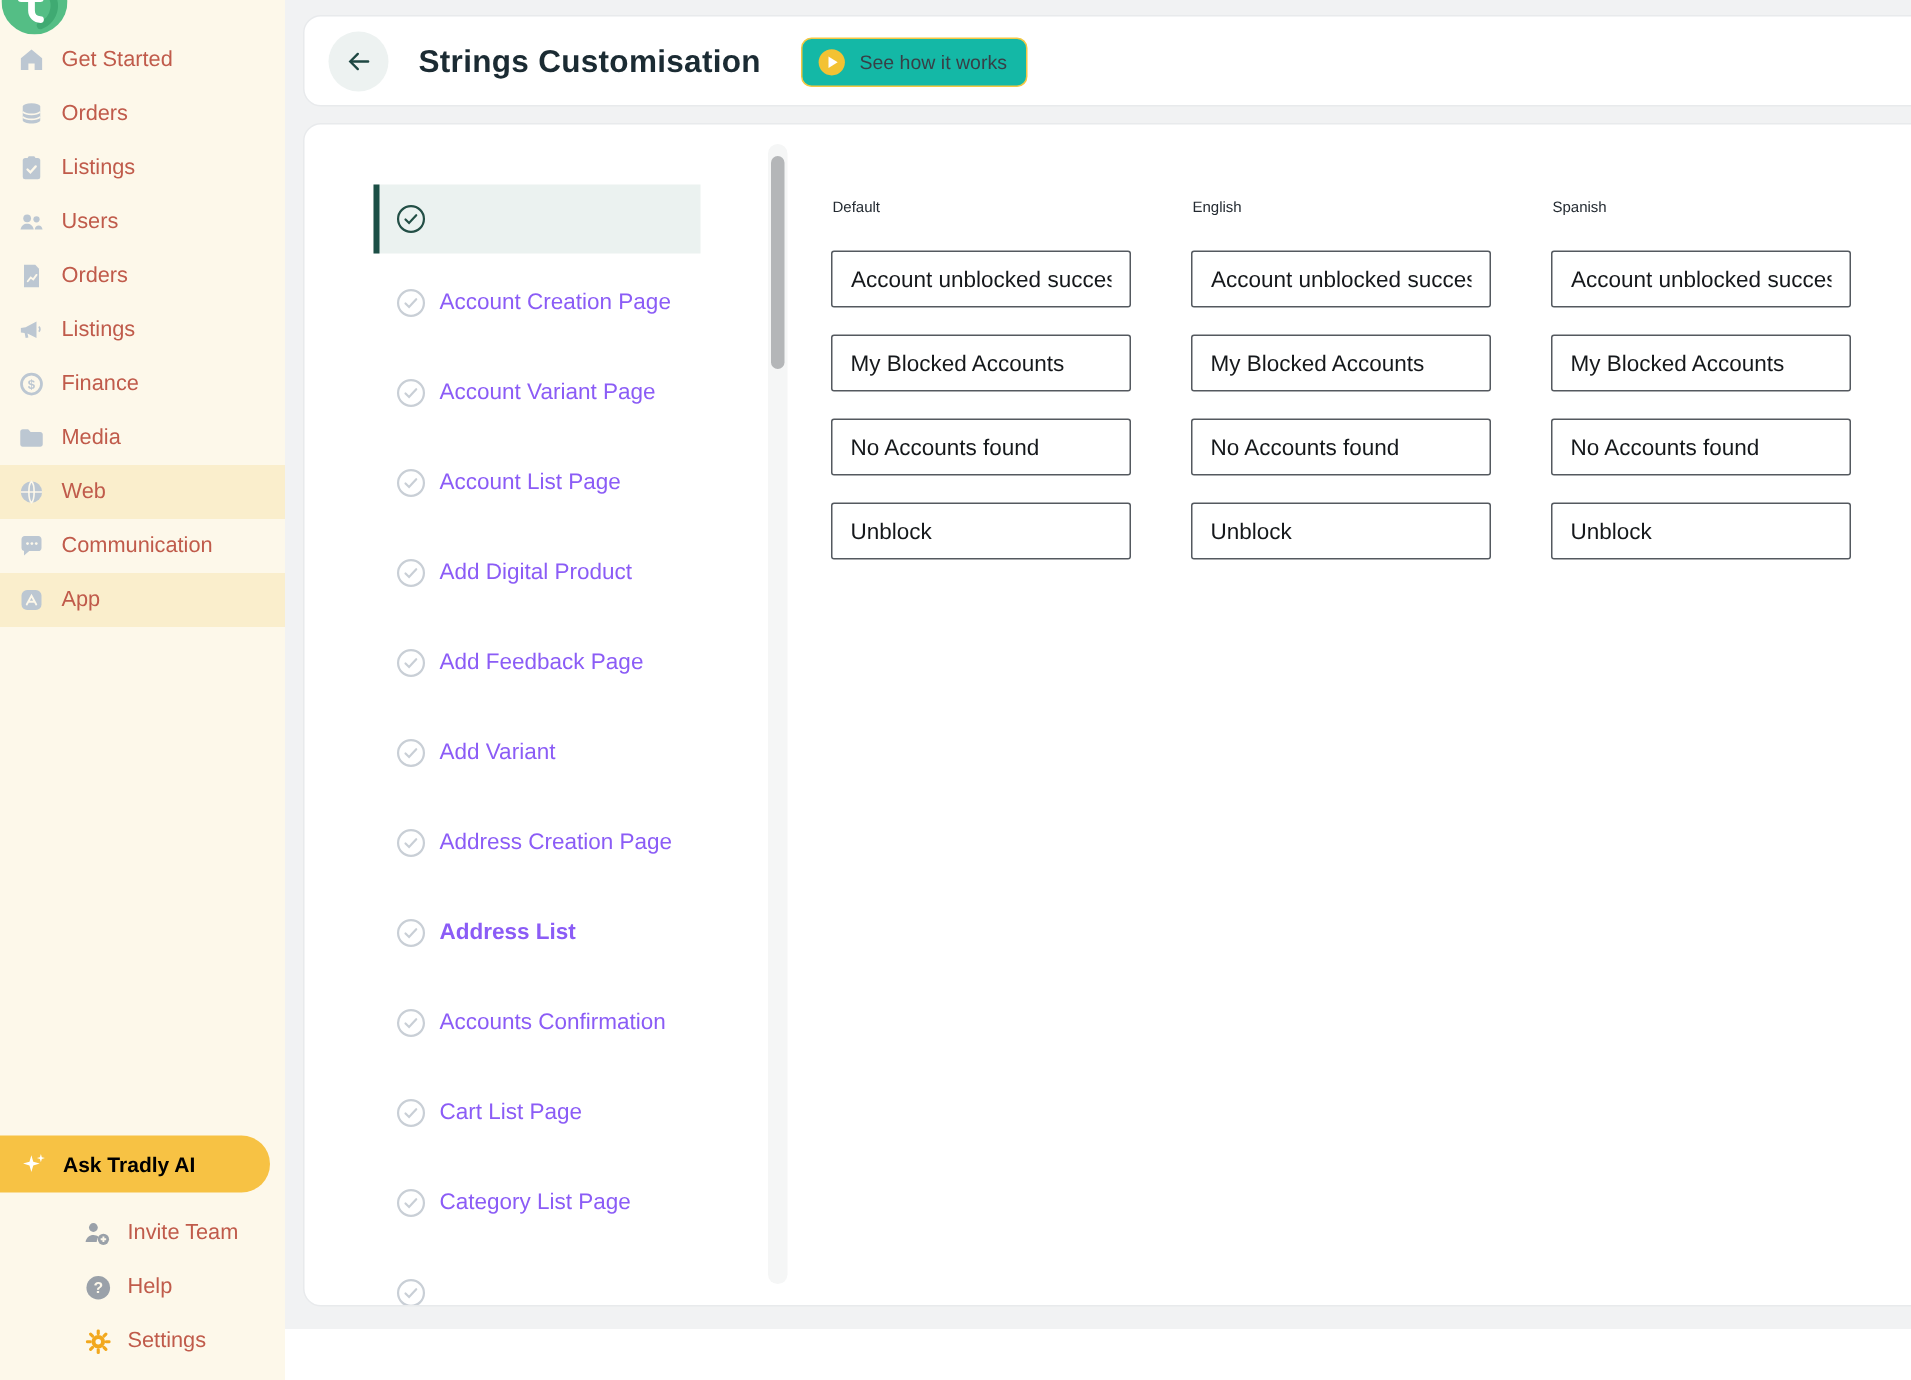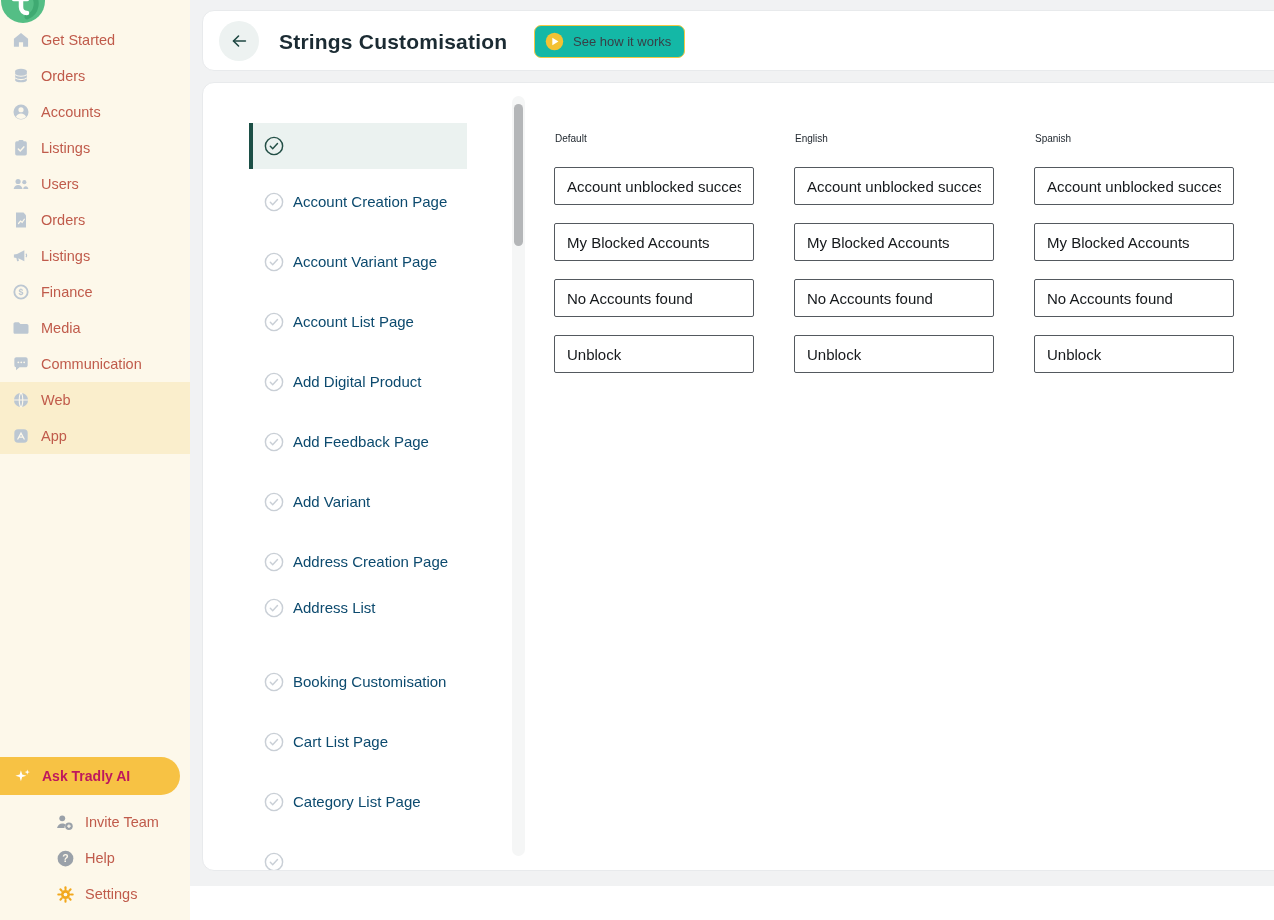--- a/index.html
+++ b/index.html
@@ -25,21 +25,21 @@
     padding-left:10px; cursor:pointer;
     color:#C05B4B; font-size:14.5px; font-weight:500;text-align:right;
   }
   .nav-item.active { background:#FAEECC; }
   .nav-item .icon { width:22px; height:22px; }
 
   .ask-ai-btn {
     position:absolute; left:0; top:757px; width:180px; height:38px;
     background:#F7C244; border:none; border-radius:0 20px 20px 0;
     display:flex; align-items:center; gap:10px; padding-left:13px;
-    color:#be185d; font-size:14px; font-weight:700;
+    color:#000000; font-size:14px; font-weight:700;
     font-family:"Liberation Sans", sans-serif; cursor:pointer;
   }
   .sidebar-footer { position:absolute; top:804px; left:16px; right:0;padding-left:28px; }
 
   
   .content-region {
     position:absolute; left:190px; top:0; width:1084px; height:886px;
     background:#F1F2F3;
   }
   .card {
@@ -63,21 +63,21 @@
     font-size:13px; color:#383F46; font-family:"Liberation Sans", sans-serif;
     cursor:pointer;
   }
 
   .main-card { left:12px; top:82px; width:1200px; height:789px; overflow:hidden; }
 
   
   .page-item {
     position:absolute; left:46px; width:218px; height:46px;
     display:flex; align-items:center; gap:8px; padding-left:14px;
-    color:#0c4a6e; font-size:15px; font-weight:500; line-height:1.17;
+    color:#8b5cf6; font-size:15px; font-weight:500; line-height:1.17;
     cursor:pointer;
   }
   .page-item .check { width:22px; height:22px; flex:0 0 22px; color:#C9CFD6; }
   .page-item.selected {
     background:#EBF2F0; border-left:4px solid #1C4F46; padding-left:10px;
     color:#234F46;
   }
   .page-item.selected .check { color:#234F46; }
   .page-item .lbl { flex:1; }
 
@@ -130,30 +130,20 @@
           <svg width="20" height="20" viewBox="0 0 24 24" fill="#BCC7D2">
             <ellipse cx="12" cy="6" rx="7" ry="2.6"></ellipse>
             <path d="M5 6v11c0 1.4 3.1 2.6 7 2.6s7-1.2 7-2.6V6z"></path>
             <path d="M5 10.3c1.5 1.3 4 2 7 2s5.5-.7 7-2M5 14.3c1.5 1.3 4 2 7 2s5.5-.7 7-2" stroke="#FDF8EA" stroke-width="1.3" fill="none"></path>
           </svg>
         </span>
         <span>Orders</span>
       </div>
       <div class="nav-item">
         <span class="icon">
-          <svg width="20" height="20" viewBox="0 0 24 24">
-            <circle cx="12" cy="12" r="9" fill="#BCC7D2"></circle>
-            <circle cx="12" cy="9.3" r="3.1" fill="#FDF8EA"></circle>
-            <path d="M5.9 18.1c.9-2.9 3.3-4.3 6.1-4.3s5.2 1.4 6.1 4.3a9 9 0 01-12.2 0z" fill="#FDF8EA"></path>
-          </svg>
-        </span>
-        <span>Accounts</span>
-      </div>
-      <div class="nav-item">
-        <span class="icon">
           <svg width="20" height="20" viewBox="0 0 24 24" fill="#BCC7D2">
             <rect x="5" y="4" width="14" height="17" rx="2"></rect>
             <rect x="9" y="2.5" width="6" height="4" rx="1.2"></rect>
             <path d="M8.8 13.2l2.3 2.3 4.3-4.8" stroke="#FDF8EA" stroke-width="1.8" fill="none" stroke-linecap="round"></path>
           </svg>
         </span>
         <span>Listings</span>
       </div>
       <div class="nav-item">
         <span class="icon">
@@ -194,39 +184,39 @@
         <span>Finance</span>
       </div>
       <div class="nav-item">
         <span class="icon">
           <svg width="20" height="20" viewBox="0 0 24 24" fill="#BCC7D2">
             <path d="M3 7c0-1.1.9-2 2-2h4.3l2 2.2H19c1.1 0 2 .9 2 2V17c0 1.1-.9 2-2 2H5c-1.1 0-2-.9-2-2z"></path>
           </svg>
         </span>
         <span>Media</span>
       </div>
+      <div class="nav-item active">
+        <span class="icon">
+          <svg width="20" height="20" viewBox="0 0 24 24">
+            <circle cx="12" cy="12" r="8.5" fill="#BCC7D2"></circle>
+            <path d="M3.5 12h17M12 3.5c2.8 2.4 2.8 14.6 0 17-2.8-2.4-2.8-14.6 0-17z" stroke="#FDF8EA" stroke-width="1.3" fill="none"></path>
+          </svg>
+        </span>
+        <span>Web</span>
+      </div>
       <div class="nav-item">
         <span class="icon">
           <svg width="20" height="20" viewBox="0 0 24 24" fill="#BCC7D2">
             <path d="M4 6.5C4 5.1 5.1 4 6.5 4h11C18.9 4 20 5.1 20 6.5v7c0 1.4-1.1 2.5-2.5 2.5H10.2L6 19.5V16a2.5 2.5 0 01-2-2.5z"></path>
             <circle cx="8.8" cy="10" r="1.1" fill="#FDF8EA"></circle>
             <circle cx="12.3" cy="10" r="1.1" fill="#FDF8EA"></circle>
             <circle cx="15.8" cy="10" r="1.1" fill="#FDF8EA"></circle>
           </svg>
         </span>
         <span>Communication</span>
-      </div>
-      <div class="nav-item active">
-        <span class="icon">
-          <svg width="20" height="20" viewBox="0 0 24 24">
-            <circle cx="12" cy="12" r="8.5" fill="#BCC7D2"></circle>
-            <path d="M3.5 12h17M12 3.5c2.8 2.4 2.8 14.6 0 17-2.8-2.4-2.8-14.6 0-17z" stroke="#FDF8EA" stroke-width="1.3" fill="none"></path>
-          </svg>
-        </span>
-        <span>Web</span>
       </div>
       <div class="nav-item active">
         <span class="icon">
           <svg width="20" height="20" viewBox="0 0 24 24">
             <rect x="4" y="4" width="16" height="16" rx="4.5" fill="#BCC7D2"></rect>
             <path d="M8.2 15.6l3.8-7 3.8 7M9.9 13.4h4.3" stroke="#FDF8EA" stroke-width="1.5" fill="none" stroke-linecap="round"></path>
           </svg>
         </span>
         <span>App</span>
       </div>
@@ -374,37 +364,37 @@
         </div>
         <div class="page-item" style="top: 456px;">
           <span class="icon check">
             <svg width="22" height="22" viewBox="0 0 24 24" fill="none" stroke="currentColor" stroke-width="1.6">
               <circle cx="12" cy="12" r="9.4"></circle>
               <path d="M8 12.3l2.6 2.6 5.2-5.6" stroke-linecap="round"></path>
             </svg>
           </span>
           <span class="lbl">Address Creation Page</span>
         </div>
-        <div class="page-item" style="top: 502px;">
+        <div class="page-item" style="top: 516px; font-weight: bold;">
           <span class="icon check">
             <svg width="22" height="22" viewBox="0 0 24 24" fill="none" stroke="currentColor" stroke-width="1.6">
               <circle cx="12" cy="12" r="9.4"></circle>
               <path d="M8 12.3l2.6 2.6 5.2-5.6" stroke-linecap="round"></path>
             </svg>
           </span>
           <span class="lbl">Address List</span>
         </div>
         <div class="page-item" style="top: 576px;">
           <span class="icon check">
             <svg width="22" height="22" viewBox="0 0 24 24" fill="none" stroke="currentColor" stroke-width="1.6">
               <circle cx="12" cy="12" r="9.4"></circle>
               <path d="M8 12.3l2.6 2.6 5.2-5.6" stroke-linecap="round"></path>
             </svg>
           </span>
-          <span class="lbl">Booking Customisation</span>
+          <span class="lbl">Accounts Confirmation</span>
         </div>
         <div class="page-item" style="top: 636px;">
           <span class="icon check">
             <svg width="22" height="22" viewBox="0 0 24 24" fill="none" stroke="currentColor" stroke-width="1.6">
               <circle cx="12" cy="12" r="9.4"></circle>
               <path d="M8 12.3l2.6 2.6 5.2-5.6" stroke-linecap="round"></path>
             </svg>
           </span>
           <span class="lbl">Cart List Page</span>
         </div>

